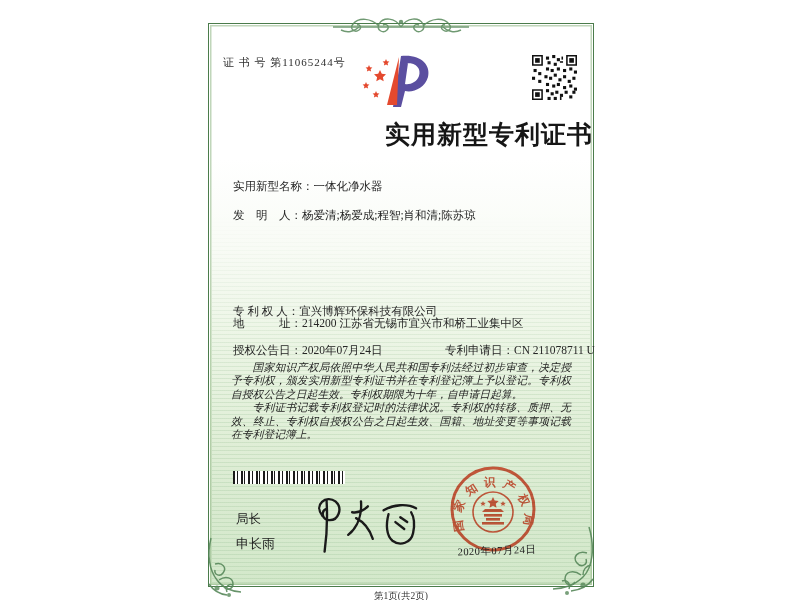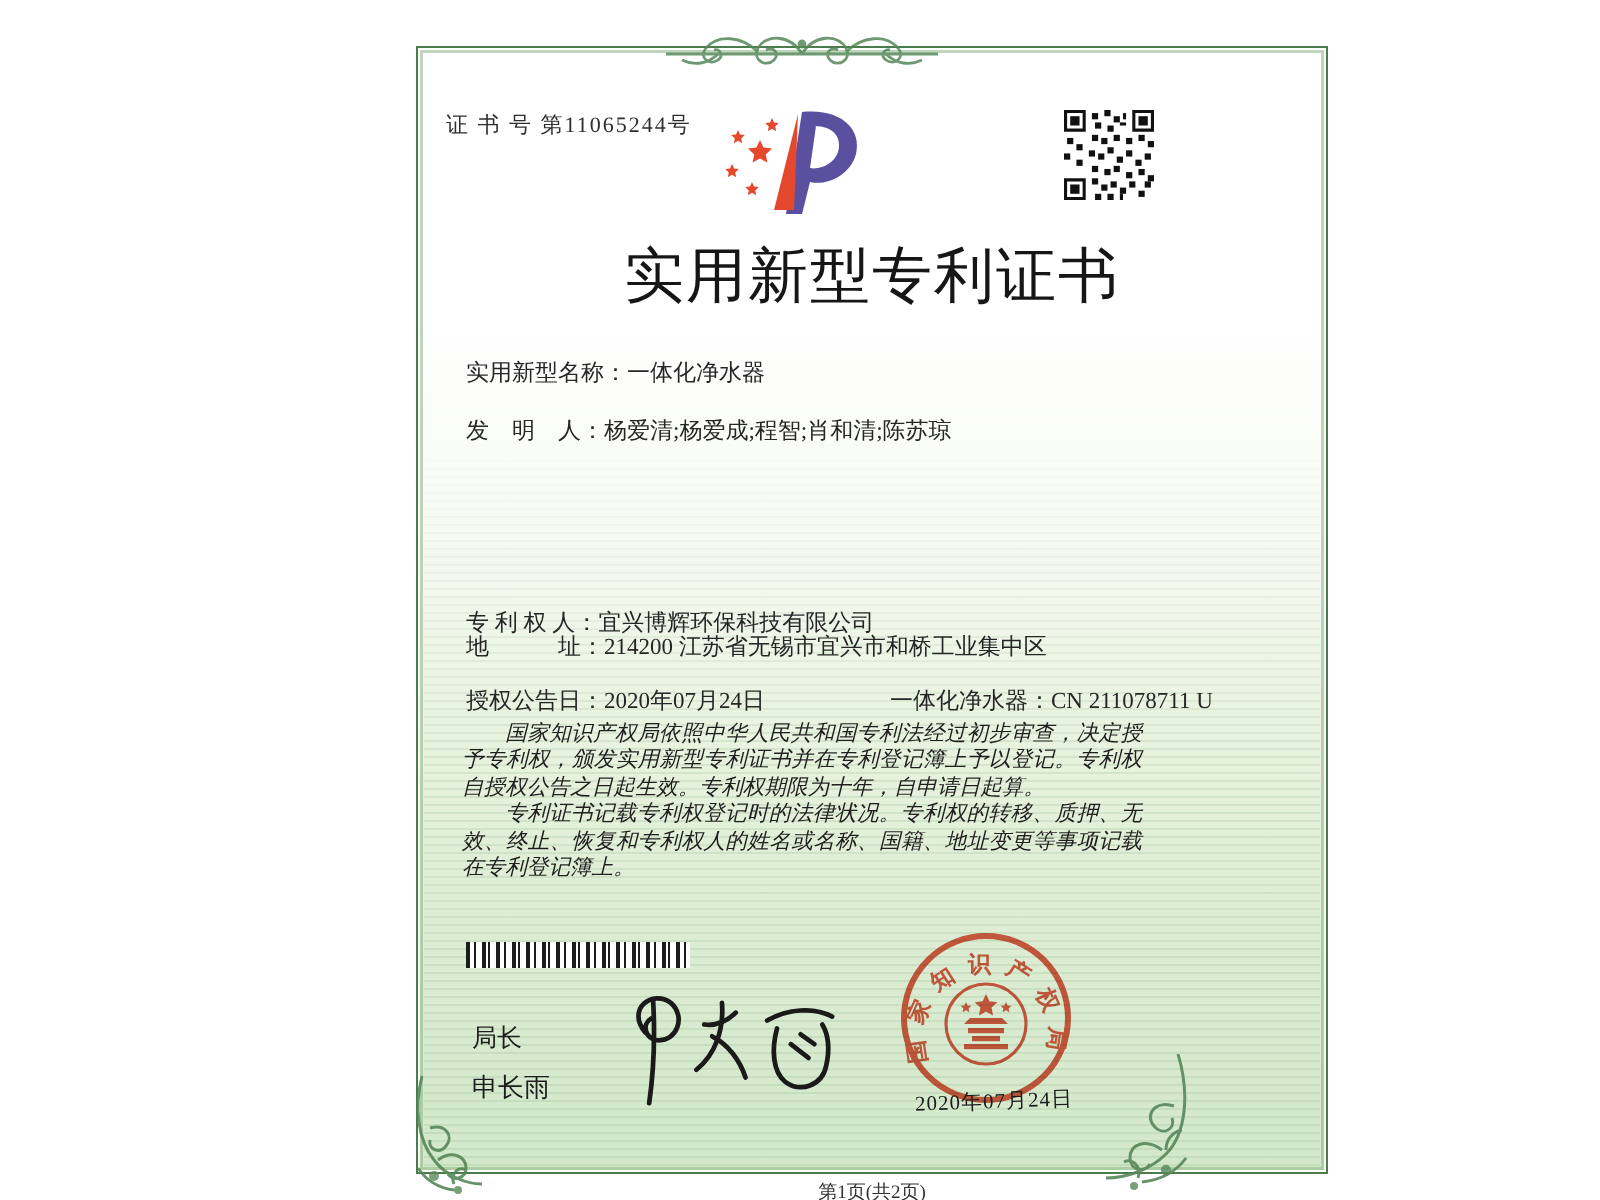--- a/index.html
+++ b/index.html
@@ -1,31 +1,31 @@
 <!DOCTYPE html>
 <html><head>
 <meta charset="utf-8">
 <style>
   html,body{margin:0;padding:0;}
   .stage{position:relative;width:800px;height:600px;background:#ffffff;overflow:hidden;
          font-family:"Liberation Serif","DejaVu Serif",serif;color:#222;}
   
-  .frame{position:absolute;left:208px;top:23px;width:456px;height:564px;box-sizing:border-box;
+  .frame{position:absolute;left:208px;top:23px;width:386px;height:564px;box-sizing:border-box;
          border:1.5px solid #4b7c4b;
          box-shadow:inset 0 0 0 1px #ffffff, inset 0 0 0 2.5px rgba(140,180,130,.55);
          background:linear-gradient(180deg,#ffffff 0%,#ffffff 24%,#f8fbf5 40%,#ecf5e5 56%,#e1efd8 72%,#d8eacf 88%,#d3e8ca 100%);}
   .guilloche{position:absolute;left:3px;right:3px;bottom:3px;top:34%;
          background:repeating-linear-gradient(0deg, rgba(110,165,110,.16) 0 1px, rgba(255,255,255,0) 1px 4px);
          -webkit-mask-image:linear-gradient(180deg,transparent 0%,#000 45%);
          mask-image:linear-gradient(180deg,transparent 0%,#000 45%);pointer-events:none;}
   .certno{position:absolute;left:14px;top:31px;font-size:11px;letter-spacing:1px;color:#2e2e2e;}
   .logo{position:absolute;left:152px;top:29px;width:75px;height:58px;}
   .qr{position:absolute;left:323px;top:31px;width:45px;height:45px;}
-  .title{position:absolute;left:0;top:94px;width:100%;text-align:center;
-         font-size:30px;font-weight:400;color:#161616;letter-spacing:1px;}
+  .title{position:absolute;left:0;top:94px;width:100%;text-align:right;
+         font-size:25px;font-weight:700;color:#161616;letter-spacing:1px;}
   .row{position:absolute;left:24px;font-size:11.5px;color:#262626;white-space:nowrap;}
   .row .lbl{color:#262626;}
   .row .val{color:#262626;}
   .pair2{position:absolute;left:212px;top:0;white-space:nowrap;}
   .paras{position:absolute;left:22px;top:338px;width:340px;font-size:10.8px;line-height:13.4px;
          text-align:justify;color:#1f1f1f;font-style:italic;}
   .paras p{margin:0;text-indent:2em;font-family:Liberation Mono, monospace;}
   .barcode{position:absolute;left:24px;top:447px;width:112px;height:13px;background-color:#fff;
          background-image:repeating-linear-gradient(90deg,#1b1b1b 0 2px,transparent 2px 4px,#1b1b1b 4px 5px,transparent 5px 8px,#1b1b1b 8px 10px,transparent 10px 11px,#1b1b1b 11px 12px,transparent 12px 15px);}
   .signer-title{position:absolute;left:27px;top:487px;font-size:12.5px;color:#1d1d1d;}
@@ -135,26 +135,26 @@
       <span class="lbl">实用新型名称：</span><span class="val">一体化净水器</span>
     </div>
     <div class="row" style="top:280px">
       <span class="lbl">专 利 权 人：</span><span class="val">宜兴博辉环保科技有限公司</span>
     </div>
     <div class="row" style="top:292px">
       <span class="lbl">地　　　址：</span><span class="val">214200 江苏省无锡市宜兴市和桥工业集中区</span>
     </div>
     <div class="row" style="top:319px">
       <span class="lbl">授权公告日：</span><span class="val">2020年07月24日</span>
-      <span class="pair2"><span class="lbl">一体化净水器：</span><span class="val">CN 211078711 U</span></span>
+      <span class="pair2"><span class="lbl">专利申请日：</span><span class="val">CN 211078711 U</span></span>
     </div>
 
     <div class="paras">
       <p>国家知识产权局依照中华人民共和国专利法经过初步审查，决定授予专利权，颁发实用新型专利证书并在专利登记簿上予以登记。专利权自授权公告之日起生效。专利权期限为十年，自申请日起算。</p>
-      <p>专利证书记载专利权登记时的法律状况。专利权的转移、质押、无效、终止、恢复和专利权人的姓名或名称、国籍、地址变更等事项记载在专利登记簿上。</p>
+      <p>专利证书记载专利权登记时的法律状况。专利权的转移、质押、无效、终止、专利权自授权公告之日起生效、国籍、地址变更等事项记载在专利登记簿上。</p>
     </div>
 
     <div class="barcode"></div>
     <div class="signer-title">局长</div>
     <div class="signer-name">申长雨</div>
 
     <svg class="signature" viewBox="0 0 120 62">
       <g stroke="#1a1a1a" stroke-width="2.4" fill="none" stroke-linecap="round" stroke-linejoin="round">
         <path d="M22,20 c-10,-12 4,-22 13,-15 c8,7 3,20 -7,19 c-6,-1 -8,-8 -3,-11"></path>
         <path d="M26,4 c1,18 0,38 -2,52"></path>

